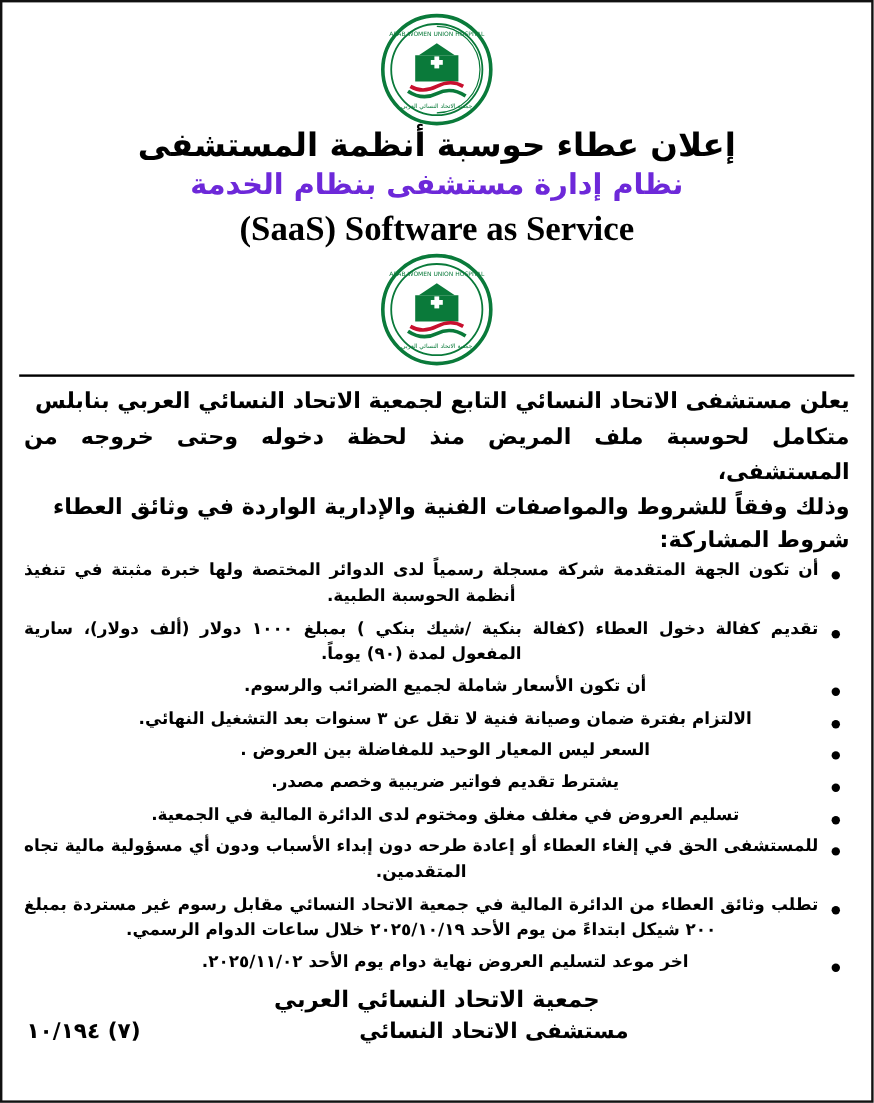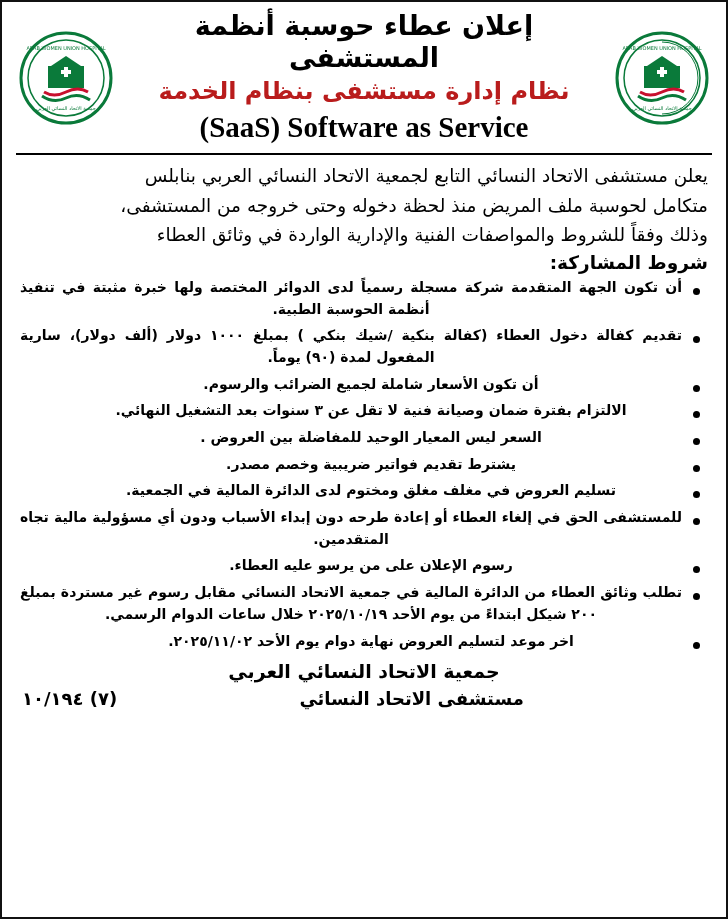--- a/index.html
+++ b/index.html
@@ -20,21 +20,21 @@
     width: 728px;
     height: 919px;
     box-sizing: border-box;
     padding: 6px 12px 4px 12px;
     border: 2px solid #111;
     background: #fff;
   }
   
   .header {
     display: flex;
-    flex-direction: row;
+    flex-direction: column;
     align-items: center;
     justify-content: space-between;
     padding: 2px 4px 0 4px;
   }
   .logo {
     width: 96px;
     height: 96px;
     flex: 0 0 96px;
     position: relative;
   }
@@ -48,39 +48,39 @@
     font-size: 27px;
     font-weight: bold;
     line-height: 1.2;
     letter-spacing: 0px;
     color: #000;
   }
   .title-ar-2 {
     font-size: 24px;
     font-weight: bold;
     line-height: 1.35;
-    color: #b91c1c;
+    color: #6d28d9;
   }
   .title-en {
     font-family: "Liberation Serif", "DejaVu Serif", serif;
     font-size: 29px;
     font-weight: bold;
     line-height: 1.3;
     margin-top: 2px;
     direction: ltr;
   }
   .rule {
     border: none;
     border-top: 2px solid #000;
     margin: 6px 2px 7px 2px;
   }
   
   .intro {
     font-size: 18.5px;
-    font-weight: normal;
+    font-weight: bold;
     line-height: 1.55;
     text-align: justify;
     text-align-last: right;
     padding: 0 6px;
   }
   .intro p { margin: 0 0 1px 0; }
   .section-label {
     font-size: 18.5px;
     font-weight: bold;
     padding: 1px 6px 2px 6px;
@@ -200,21 +200,20 @@
 
   <ul class="conditions">
     <li>أن تكون الجهة المتقدمة شركة مسجلة رسمياً لدى الدوائر المختصة ولها خبرة مثبتة في تنفيذ أنظمة الحوسبة الطبية.</li>
     <li>تقديم كفالة دخول العطاء (كفالة بنكية /شيك بنكي ) بمبلغ ١٠٠٠ دولار (ألف دولار)، سارية المفعول لمدة (٩٠) يوماً.</li>
     <li class="tight">أن تكون الأسعار شاملة لجميع الضرائب والرسوم.</li>
     <li class="tight">الالتزام بفترة ضمان وصيانة فنية لا تقل عن ٣ سنوات بعد التشغيل النهائي.</li>
     <li class="tight">السعر ليس المعيار الوحيد للمفاضلة بين العروض .</li>
     <li class="tight">يشترط تقديم فواتير ضريبية وخصم مصدر.</li>
     <li class="tight">تسليم العروض في مغلف مغلق ومختوم لدى الدائرة المالية في الجمعية.</li>
     <li>للمستشفى الحق في إلغاء العطاء أو إعادة طرحه دون إبداء الأسباب ودون أي مسؤولية مالية تجاه المتقدمين.</li>
-    <li class="tight">رسوم الإعلان على من يرسو عليه العطاء.</li>
     <li>تطلب وثائق العطاء من الدائرة المالية في جمعية الاتحاد النسائي مقابل رسوم غير مستردة بمبلغ ٢٠٠ شيكل  ابتداءً من يوم الأحد ٢٠٢٥/١٠/١٩ خلال ساعات الدوام الرسمي.</li>
     <li class="tight">اخر موعد لتسليم العروض نهاية دوام يوم الأحد ٢٠٢٥/١١/٠٢.</li>
   </ul>
 
   <div class="footer">
     <div class="footer-line">جمعية الاتحاد النسائي العربي</div>
     <div class="footer-bottom">
       <div class="footer-right">مستشفى الاتحاد النسائي</div>
       <div class="footer-left">(٧) ١٠/١٩٤</div>
     </div>

